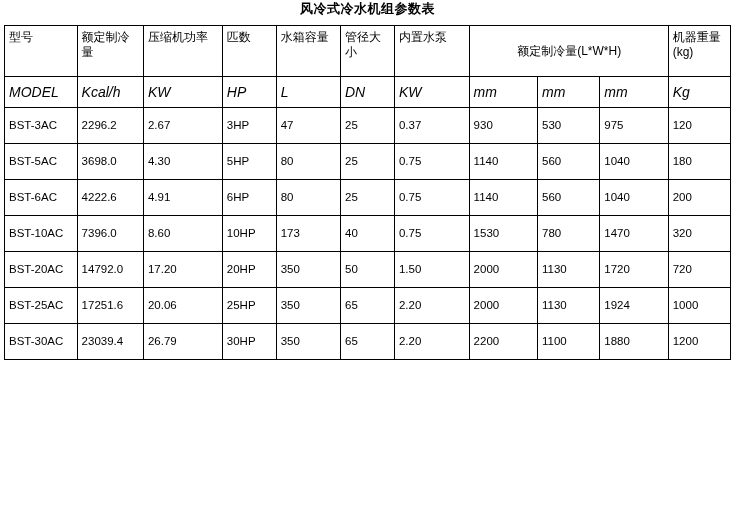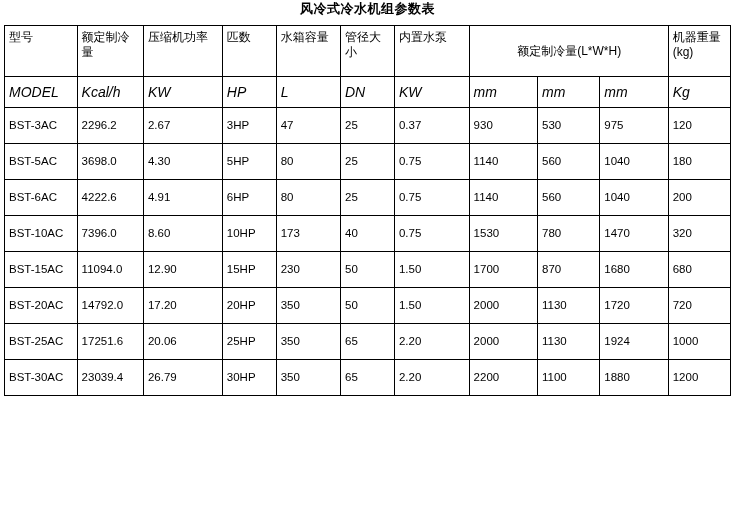--- a/index.html
+++ b/index.html
@@ -171,33 +171,20 @@
         <td>10HP</td>
         <td>173</td>
         <td>40</td>
         <td>0.75</td>
         <td>1530</td>
         <td>780</td>
         <td>1470</td>
         <td>320</td>
       </tr>
       <tr class="data">
-        <td>BST-15AC</td>
-        <td>11094.0</td>
-        <td>12.90</td>
-        <td>15HP</td>
-        <td>230</td>
-        <td>50</td>
-        <td>1.50</td>
-        <td>1700</td>
-        <td>870</td>
-        <td>1680</td>
-        <td>680</td>
-      </tr>
-      <tr class="data">
         <td>BST-20AC</td>
         <td>14792.0</td>
         <td>17.20</td>
         <td>20HP</td>
         <td>350</td>
         <td>50</td>
         <td>1.50</td>
         <td>2000</td>
         <td>1130</td>
         <td>1720</td>

